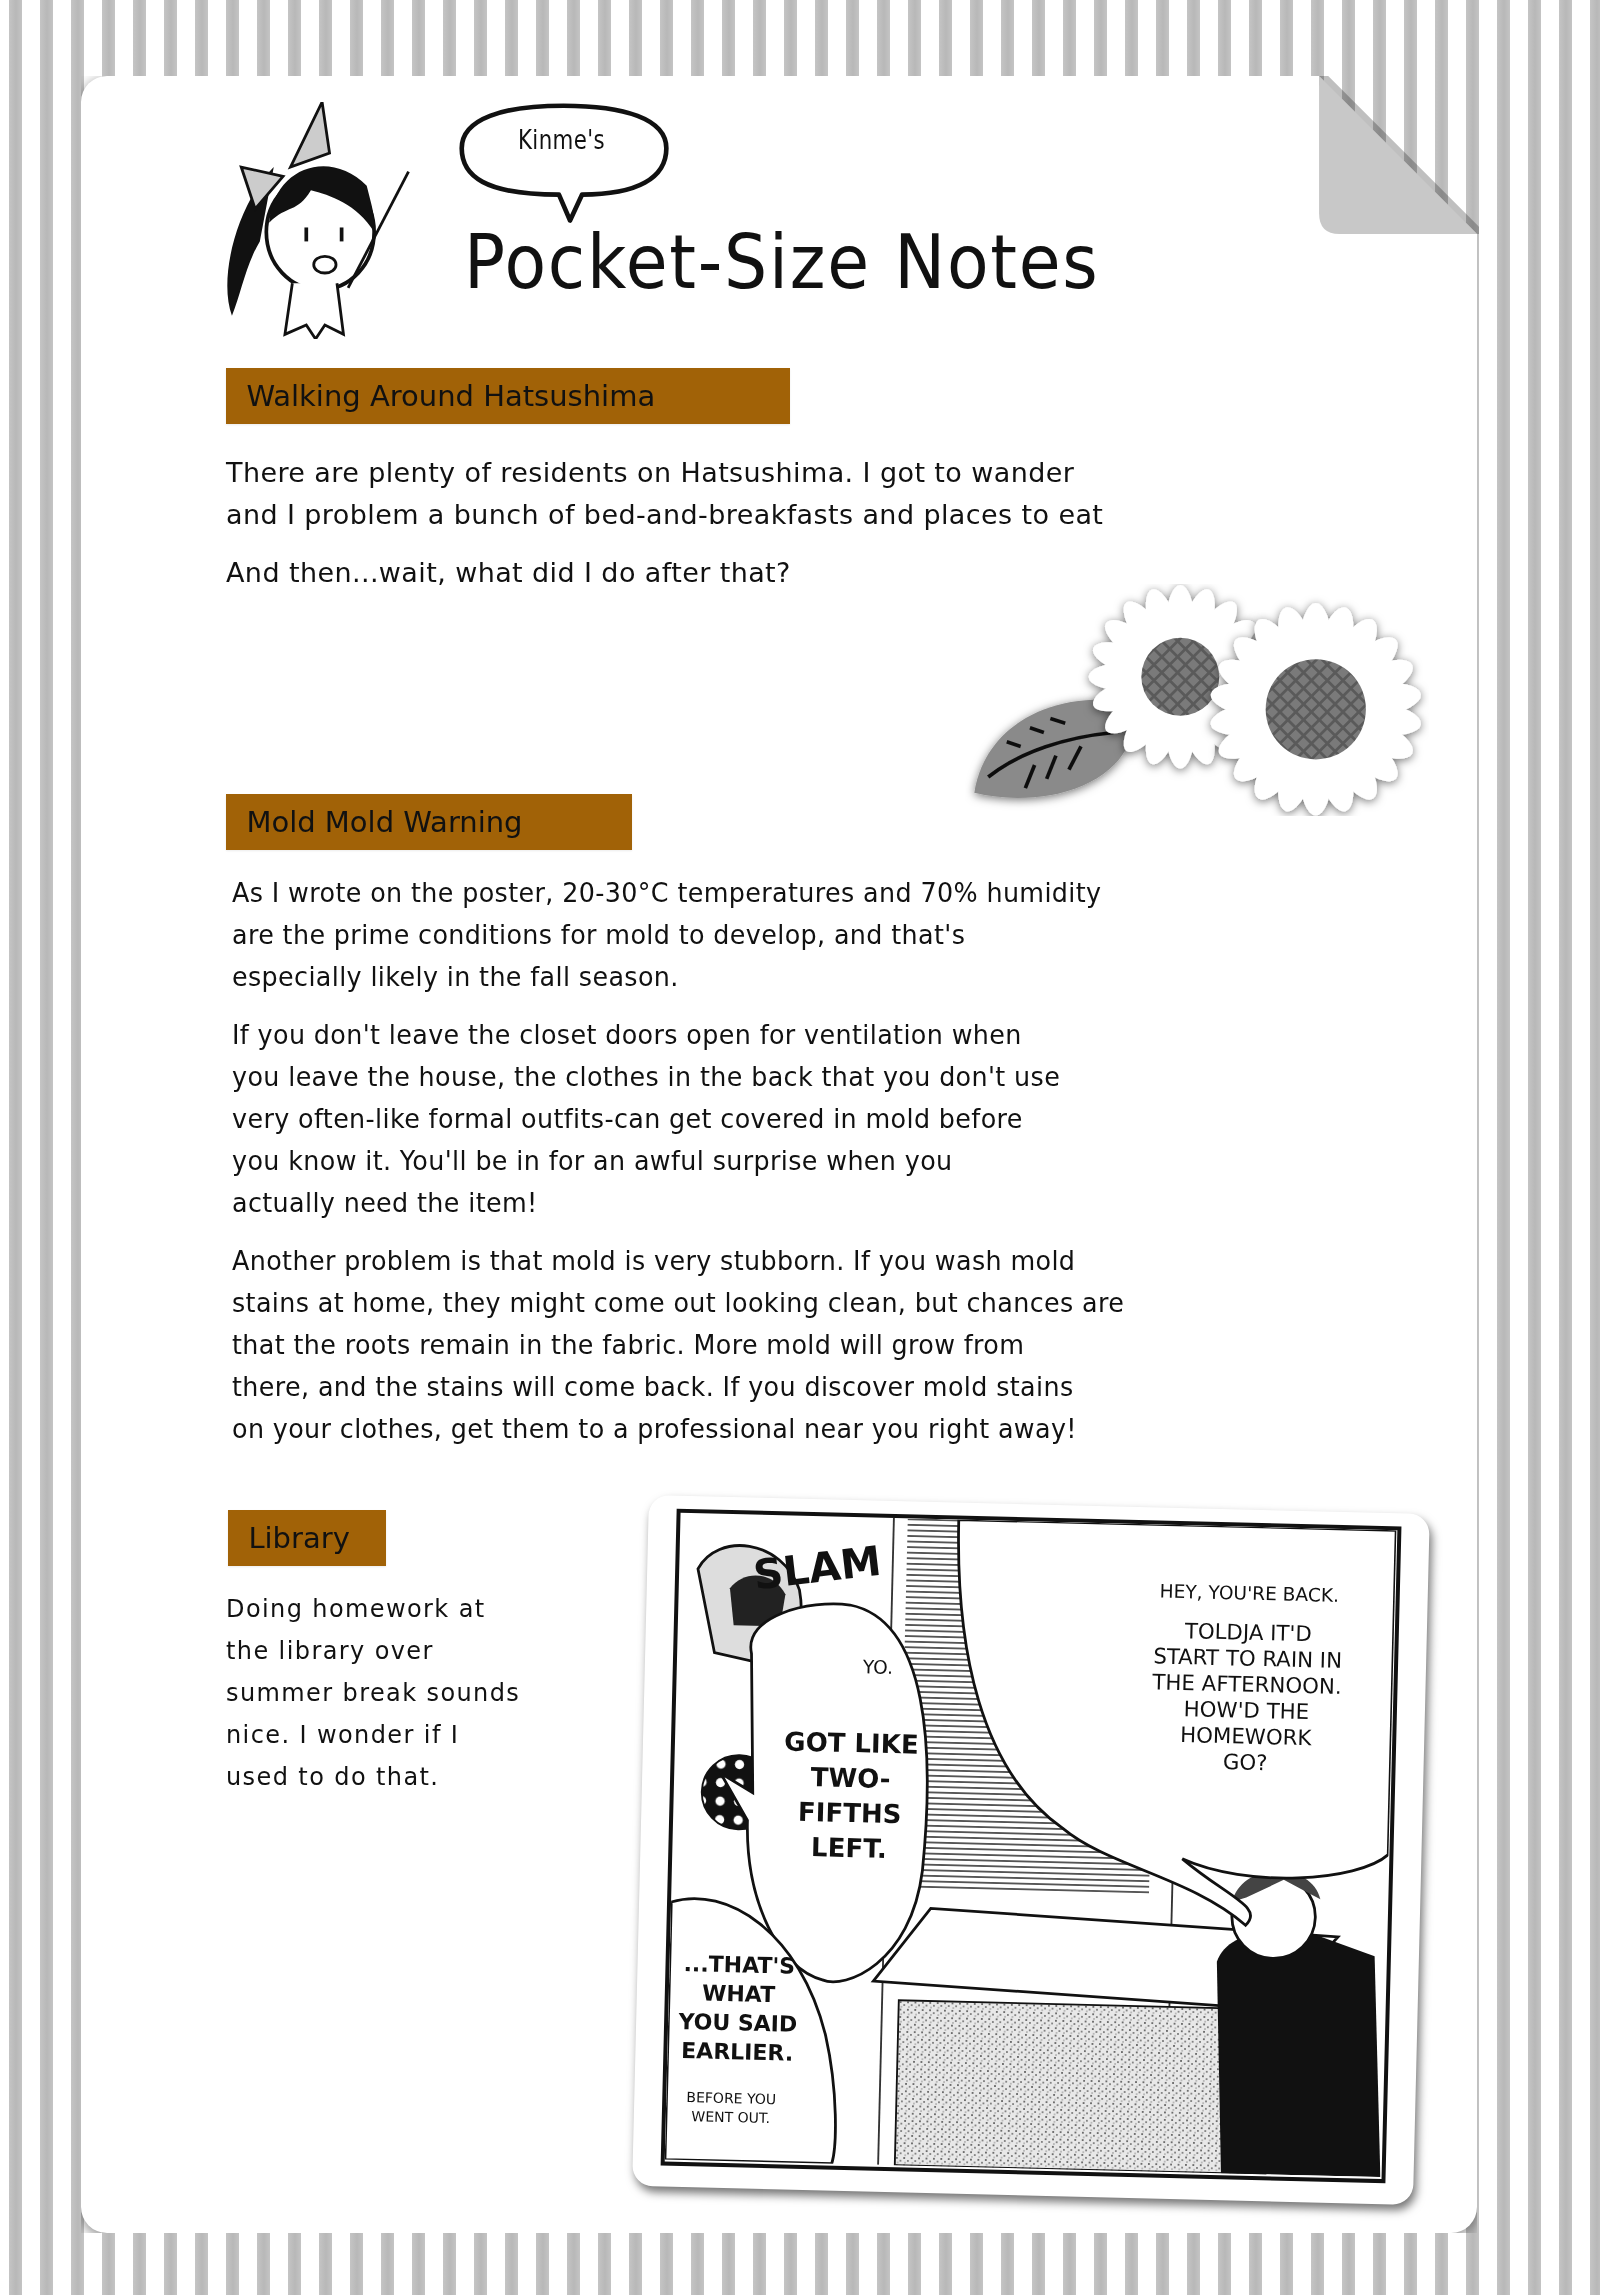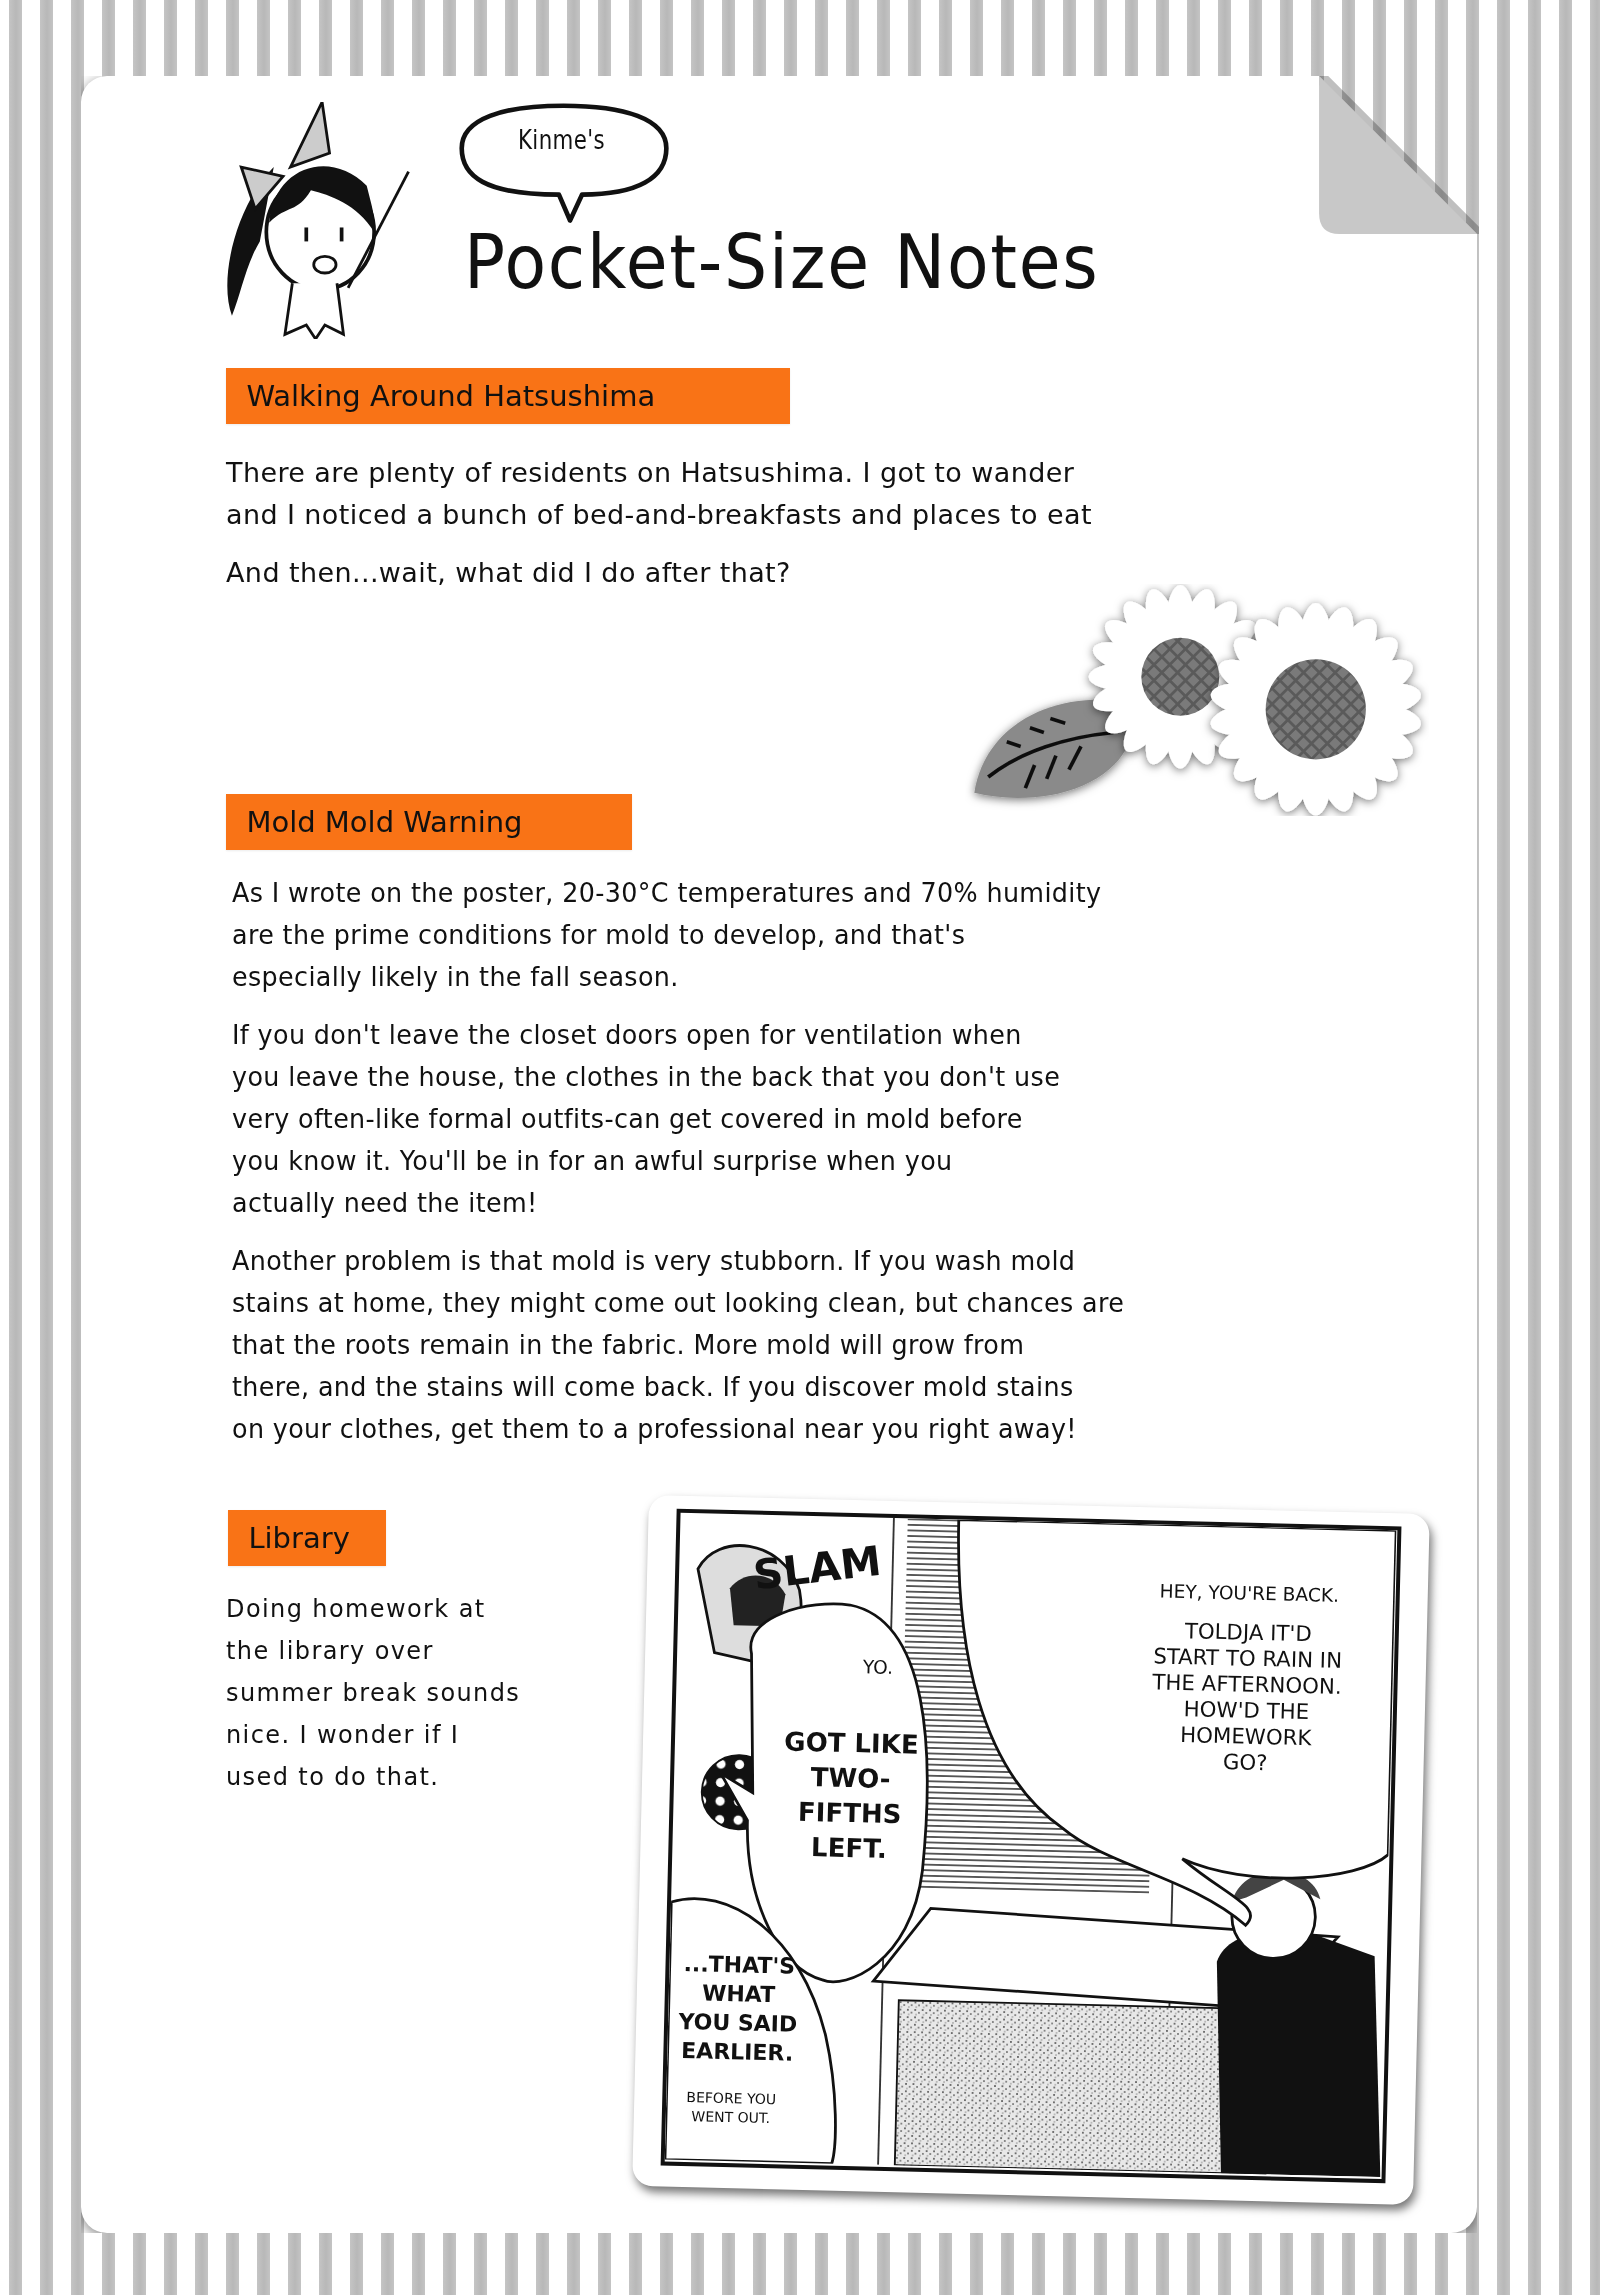--- a/index.html
+++ b/index.html
@@ -28,21 +28,21 @@
     font-family:"DejaVu Sans", sans-serif; font-size:26px; letter-spacing:0.5px;
     transform: scaleX(0.82); transform-origin:center;
   }
   .title {
     position:absolute; left:464px; top:219px;
     font-family:"DejaVu Sans", sans-serif; font-size:74px; font-weight:400;
     letter-spacing:1.9px; white-space:nowrap;
     transform: scaleX(0.92); transform-origin:left top;
   }
   .sec-head {
-    position:absolute; background:#f97316; height:56px;
+    position:absolute; background:#a16207; height:56px;
     box-shadow: 0 0.9px 1.9px rgba(0,0,0,0.08);
     font-family:"DejaVu Sans", sans-serif; font-size:29px; line-height:56px;
     padding:0 20.4px; box-sizing:border-box; white-space:nowrap; color:#111;
   }
   .body-block { position:absolute; left:226px; }
   .para { margin:0 0 16px 0; }
   .line {
     display:block; font-family:"DejaVu Sans", sans-serif; font-size:27px; line-height:42px;
     white-space:nowrap; letter-spacing:0.4px; color:#111;
   }
@@ -111,21 +111,21 @@
     <path d="M110 100 C30 100 5 80 5 50 C5 18 50 4 115 4 C180 4 226 18 226 50 C226 82 195 100 135 100 L122 128 Z" fill="#fff" stroke="#111" stroke-width="5" stroke-linejoin="round"></path>
   </svg>
 </div>
 <div class="bubble-text">Kinme's</div>
 <div class="title">Pocket-Size Notes</div>
 
 <div class="sec-head" style="left:226px; top:368px; width:564px;">Walking Around Hatsushima</div>
 <div class="body-block" style="top:452px;">
   <div class="para">
     <span class="line">There are plenty of residents on Hatsushima. I got to wander</span>
-    <span class="line">and I noticed a bunch of bed-and-breakfasts and places to eat</span>
+    <span class="line">and I problem a bunch of bed-and-breakfasts and places to eat</span>
   </div>
   <div class="para">
     <span class="line">And then...wait, what did I do after that?</span>
   </div>
 </div>
 
 <div class="flowers">
   <svg width="464" height="232" viewBox="0 0 500 250" id="flower-svg">
     <defs>
       <pattern id="grid" width="12" height="12" patternUnits="userSpaceOnUse" patternTransform="rotate(45)">

